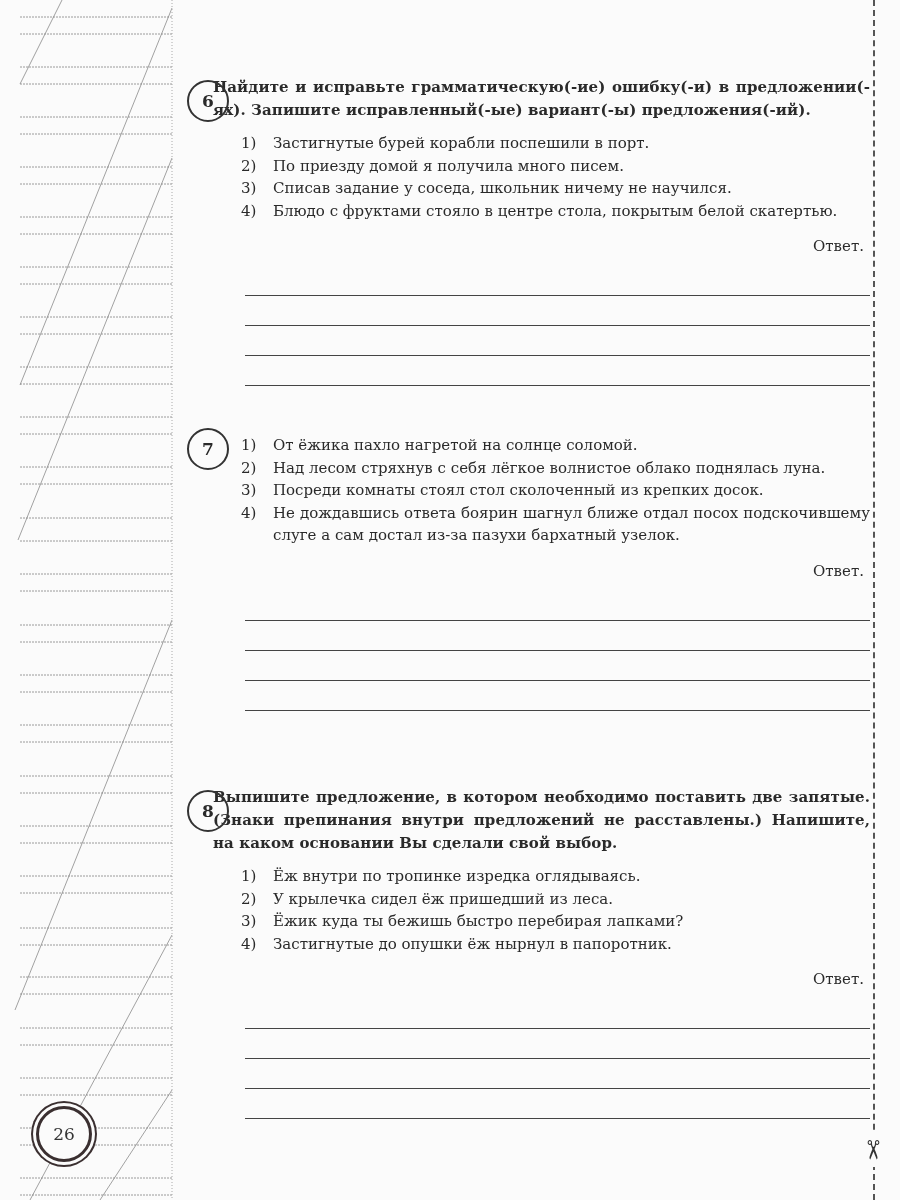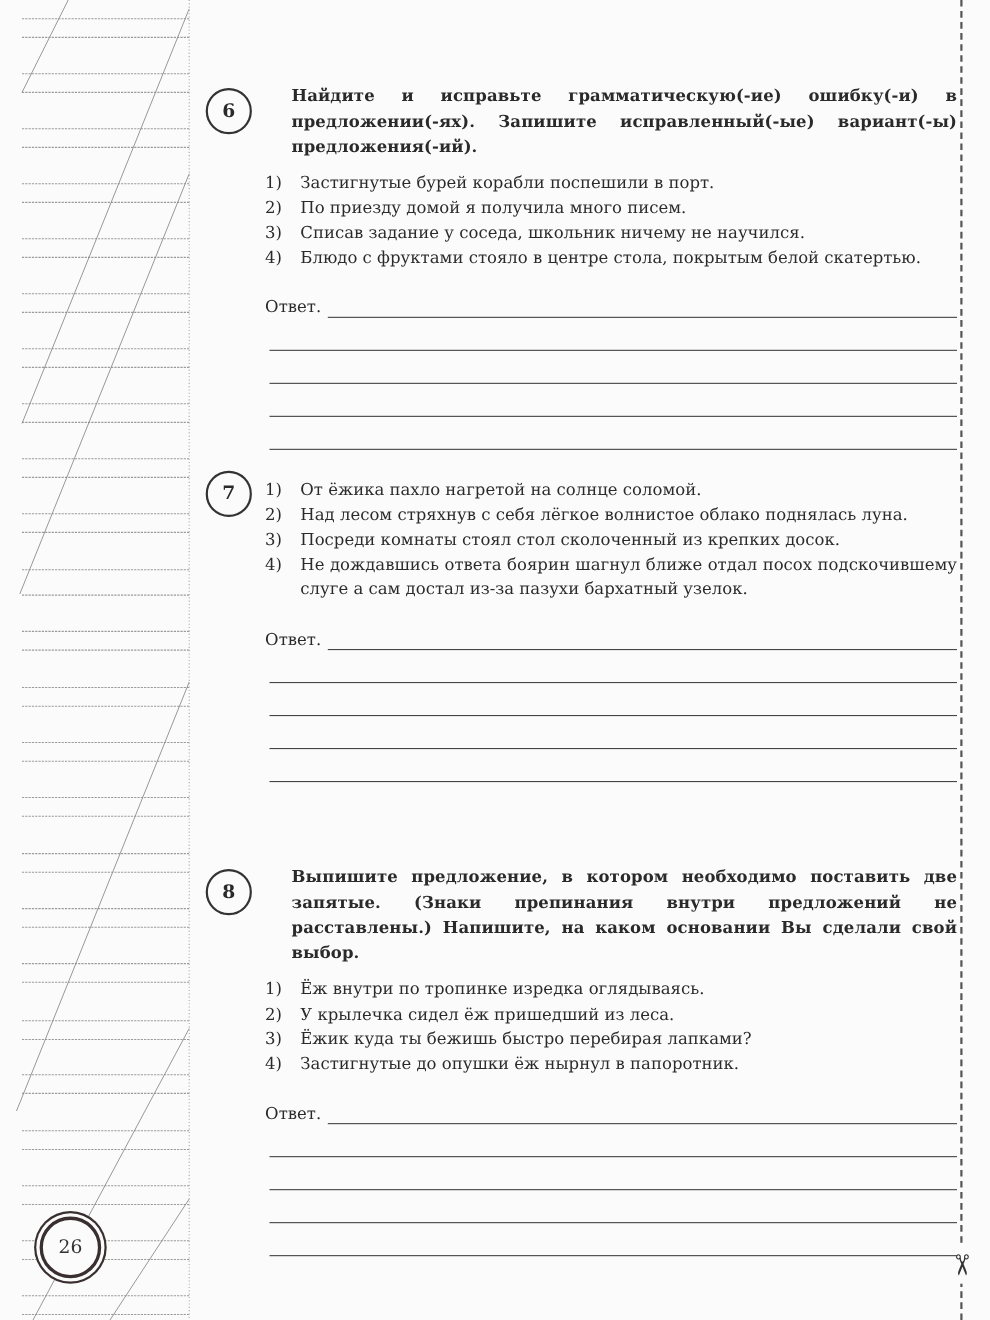--- a/index.html
+++ b/index.html
@@ -20,30 +20,30 @@
       color: #333; transform: rotate(90deg);
     }
     .task { position: absolute; left: 185px; width: 685px; }
     .task-num {
       position: absolute; left: 2px; top: 4px; width: 38px; height: 38px;
       border: 2px solid #333; border-radius: 50%;
       font-weight: bold; font-size: 17px; text-align: center; line-height: 38px;
       font-family: "DejaVu Serif", serif;
     }
     .task-text {
-      margin-left: 80px; font-size: 15px; line-height: 23px;
+      margin-left: 28px; font-size: 15px; line-height: 23px;
       font-weight: bold; text-align: justify; letter-spacing: 0.1px;
       color: #2a2a2a;
     }
     .options { margin-left: 56px; margin-top: 10px; font-size: 15px; line-height: 22.5px; }
     .option { display: flex; }
     .option .n { width: 32px; flex: none; }
     .option .t { flex: 1; text-align: justify; }
     .answer { margin-left: 56px; margin-top: 14px; }
-    .answer-row { display: flex; align-items: flex-end; height: 30px; }
+    .answer-row { display: flex; align-items: flex-end; height: 30px; flex-direction: column; }
     .answer-label { font-size: 15px; margin-right: 6px; line-height: 20px; }
     .answer-line { flex: 1; border-bottom: 1.5px solid #444; height: 20px; }
     .blank-line { border-bottom: 1.5px solid #444; height: 29px; margin-left: 4px; }
     .page-num {
       position: absolute; left: 36px; top: 1106px; width: 50px; height: 50px;
       border: 3px solid #3a2f30; border-radius: 50%; background: #fbfbfb;
       box-shadow: 0 0 0 3px #fbfbfb, 0 0 0 5px #3a2f30;
       font-size: 17px; text-align: center; line-height: 50px; color: #333;
     }
   </style>

